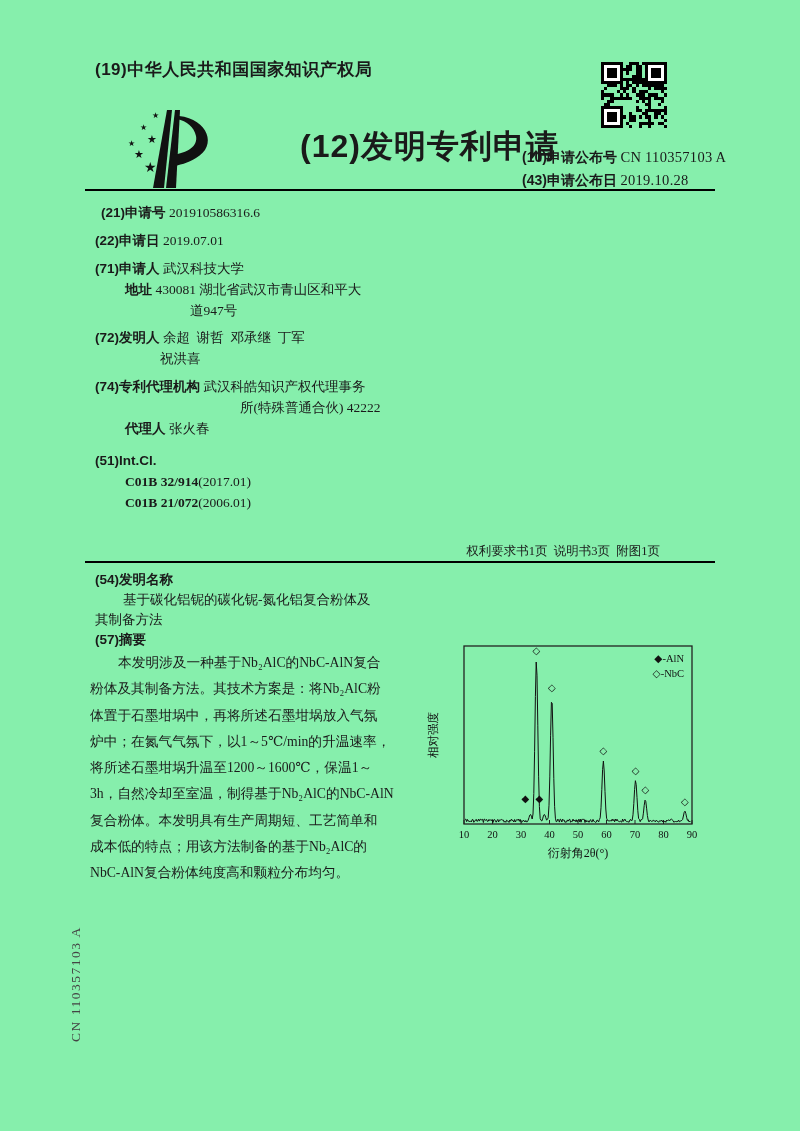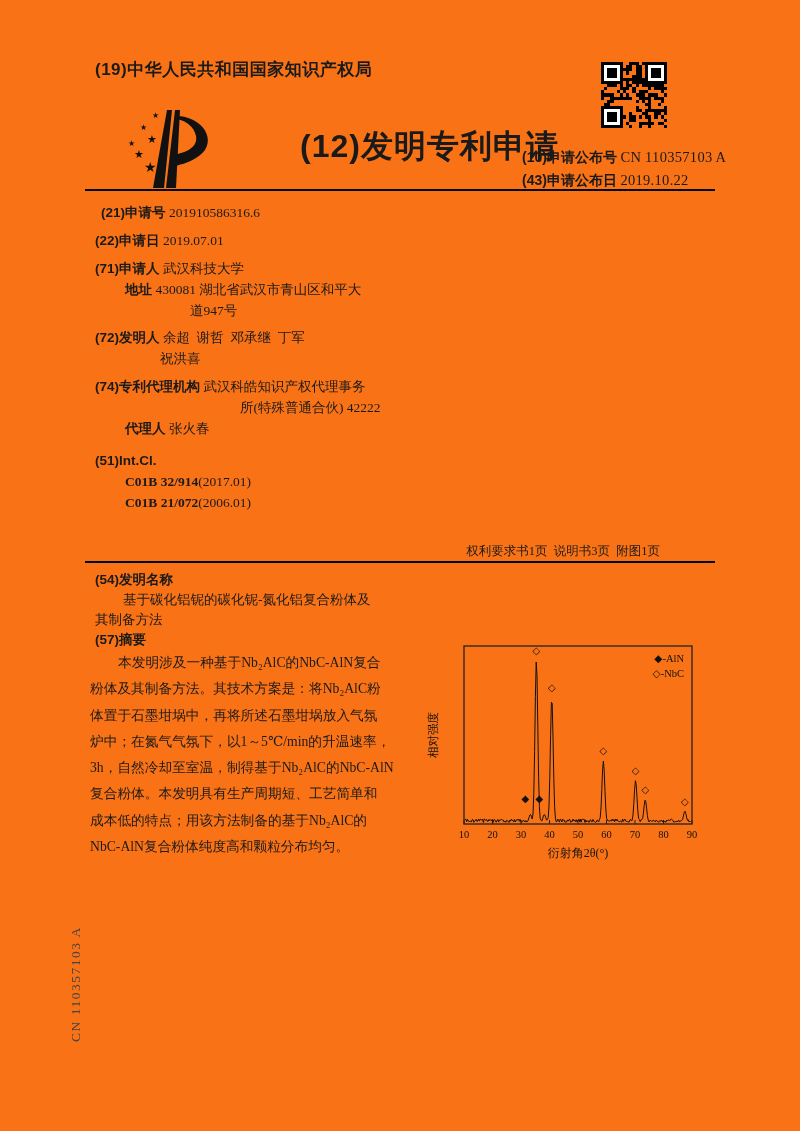--- a/index.html
+++ b/index.html
@@ -1,17 +1,17 @@
 <!DOCTYPE html>
 <html><head>
 <meta charset="utf-8">
 <style>
   html,body{margin:0;padding:0;background:#888;}
   .page{
-    position:relative;width:800px;height:1131px;background:#f97316;
+    position:relative;width:800px;height:1131px;background:#86efac;
     font-family:"Liberation Serif","DejaVu Serif",serif;color:#1a1a1a;
     overflow:hidden;margin:0 auto;
   }
   .hei{font-family:"Liberation Sans","DejaVu Sans",sans-serif;font-weight:bold;}
   .song{font-family:"Liberation Serif","DejaVu Serif",serif;}
   .pre{white-space:pre-wrap;}
   .abs{position:absolute;}
 
   .office{left:95px;top:58px;font-size:17px;letter-spacing:.5px;}
   .qr{left:600px;top:62px;width:68px;height:66px;}
@@ -239,21 +239,21 @@
 
   <div class="abs doc-type hei">(12)发明专利申请</div>
 
   <div class="abs pub-block">
     <div>
       <span class="hei lbl">(10)申请公布号</span>
       <span class="song val">CN 110357103 A</span>
     </div>
     <div>
       <span class="hei lbl">(43)申请公布日</span>
-      <span class="song val">2019.10.22</span>
+      <span class="song val">2019.10.28</span>
     </div>
   </div>
 
   <div class="abs rule rule1"></div>
 
   <div class="abs brow r21">
     <span class="hei lbl">(21)申请号</span>
     <span class="song">201910586316.6</span>
   </div>
 
@@ -314,20 +314,21 @@
     <div class="song">其制备方法</div>
   </div>
 
   <div class="abs s57-label hei">(57)摘要</div>
 
   <div class="abs abstract song">
     <div class="ln first">本发明涉及一种基于Nb₂AlC的NbC-AlN复合</div>
     <div class="ln">粉体及其制备方法。其技术方案是：将Nb₂AlC粉</div>
     <div class="ln">体置于石墨坩埚中，再将所述石墨坩埚放入气氛</div>
     <div class="ln">炉中；在氮气气氛下，以1～5℃/min的升温速率，</div>
+    <div class="ln">将所述石墨坩埚升温至1200～1600℃，保温1～</div>
     <div class="ln">3h，自然冷却至室温，制得基于Nb₂AlC的NbC-AlN</div>
     <div class="ln">复合粉体。本发明具有生产周期短、工艺简单和</div>
     <div class="ln">成本低的特点；用该方法制备的基于Nb₂AlC的</div>
     <div class="ln">NbC-AlN复合粉体纯度高和颗粒分布均匀。</div>
   </div>
 
   <div class="abs chart" id="xrd-chart"><svg viewBox="0 0 285 248" xmlns="http://www.w3.org/2000/svg">
         <rect x="40" y="14" width="228" height="178" fill="none" stroke="#222222" stroke-width="1.3"></rect>
         <line x1="40" y1="192" x2="40" y2="188" stroke="#222222" stroke-width="1"></line>
         <text x="40" y="206" font-size="10.5" text-anchor="middle" fill="#111">10</text>

